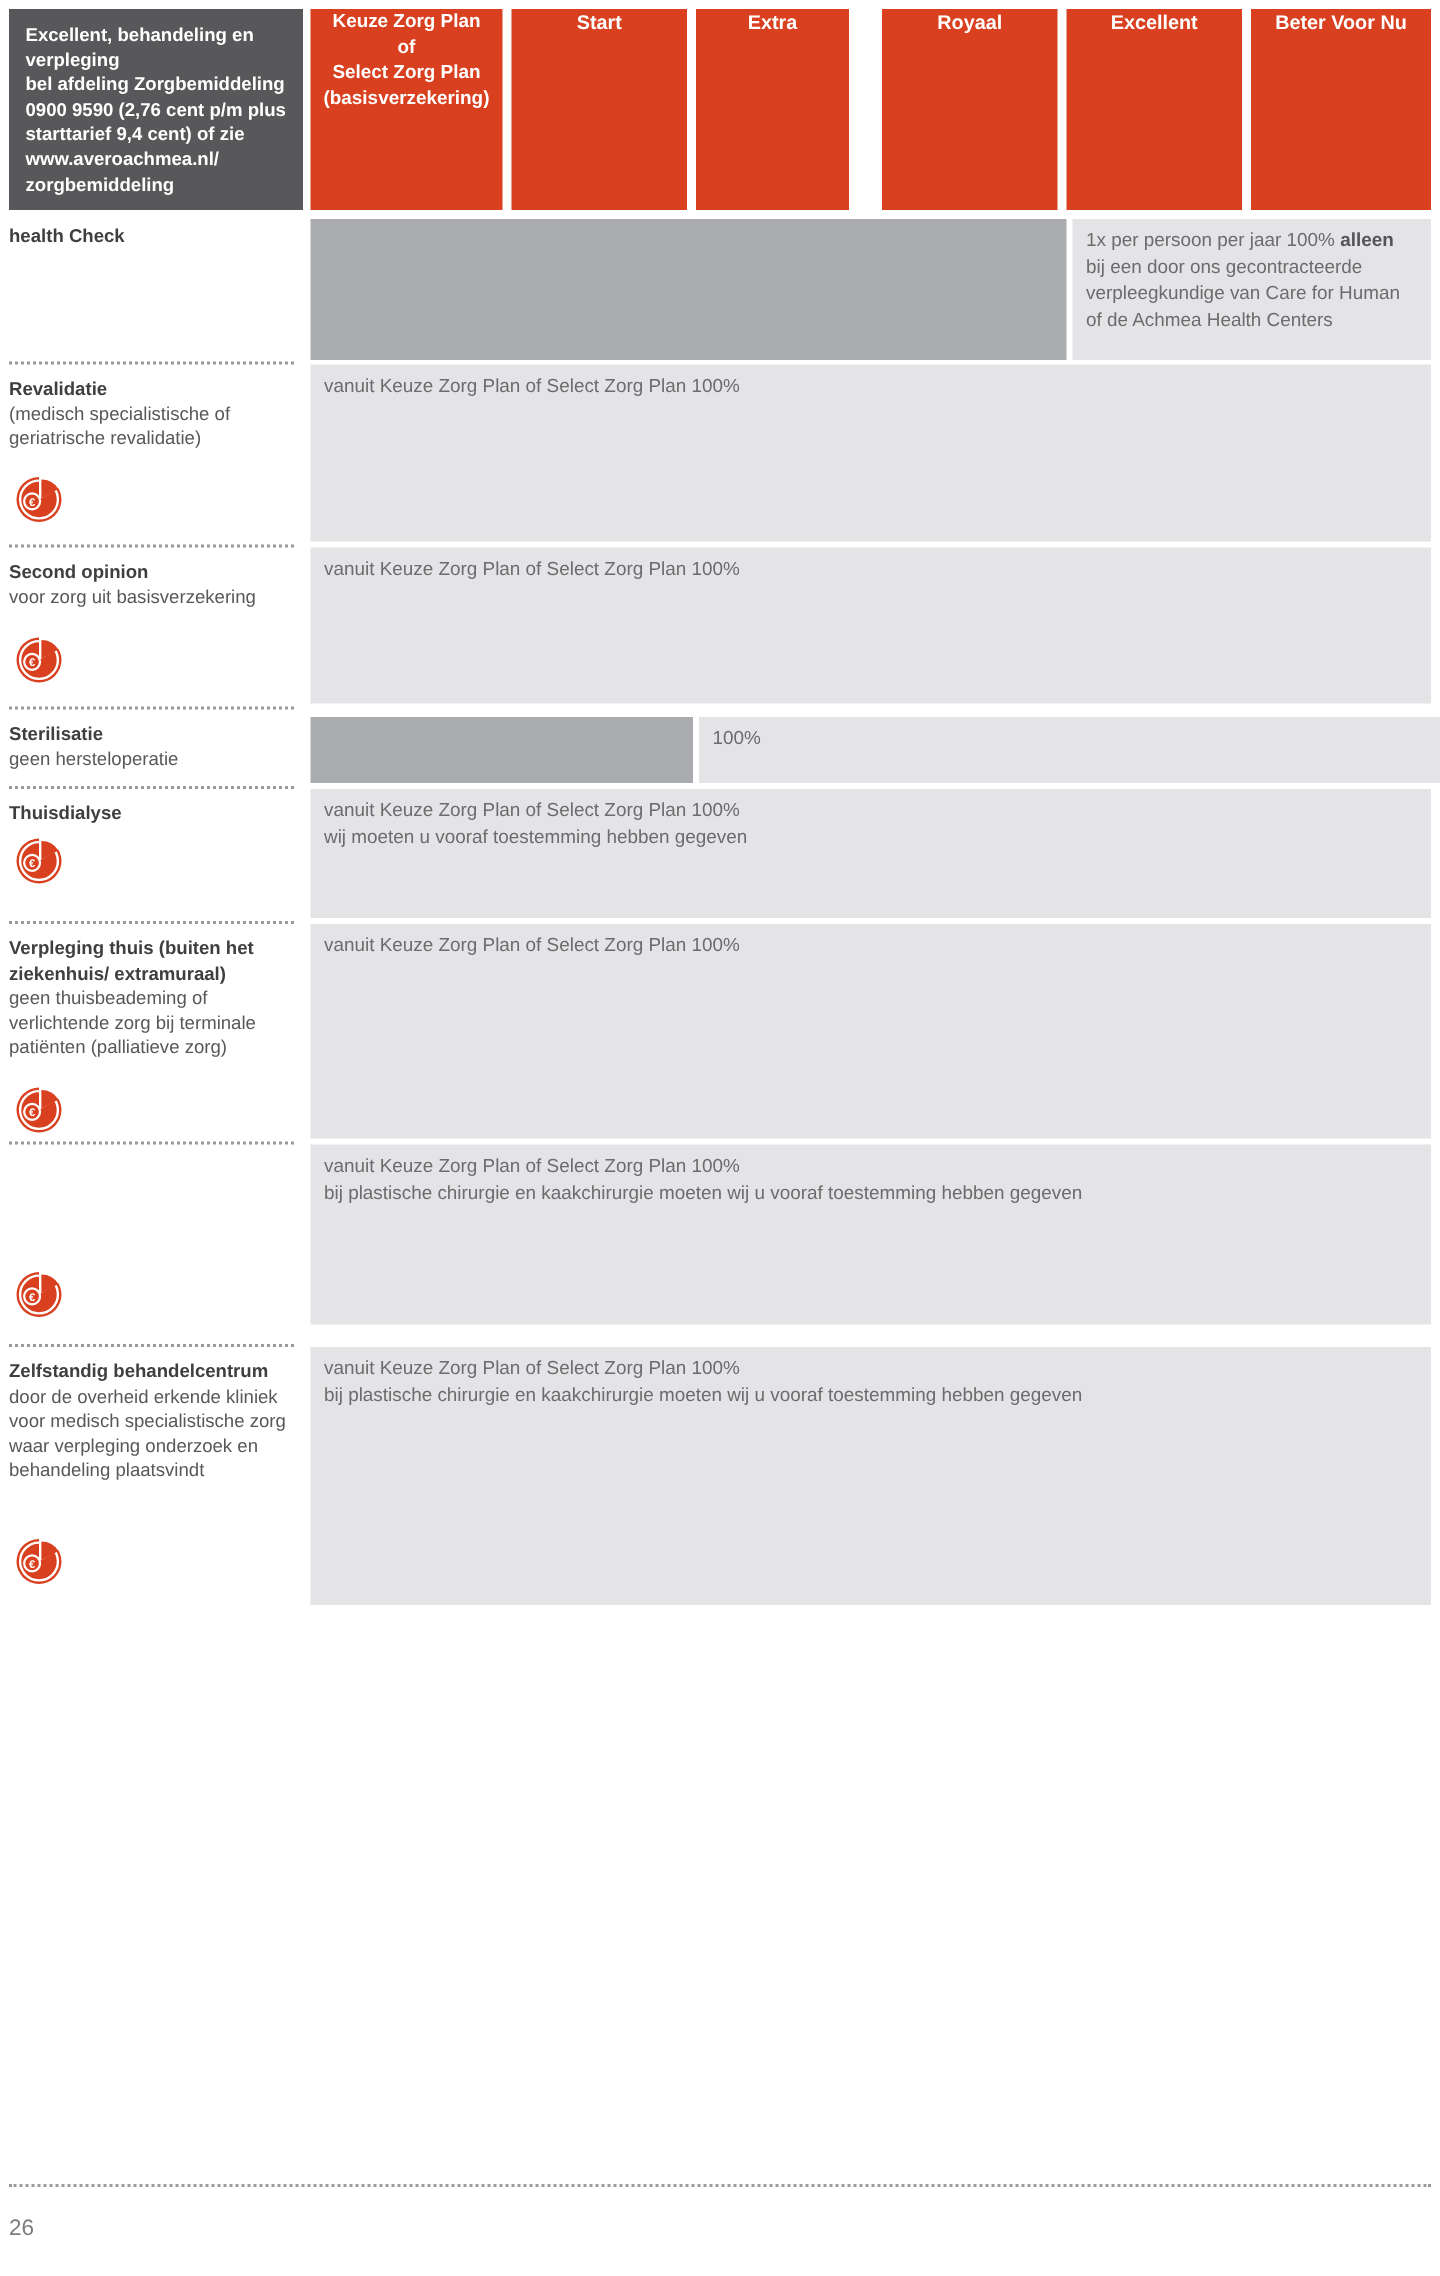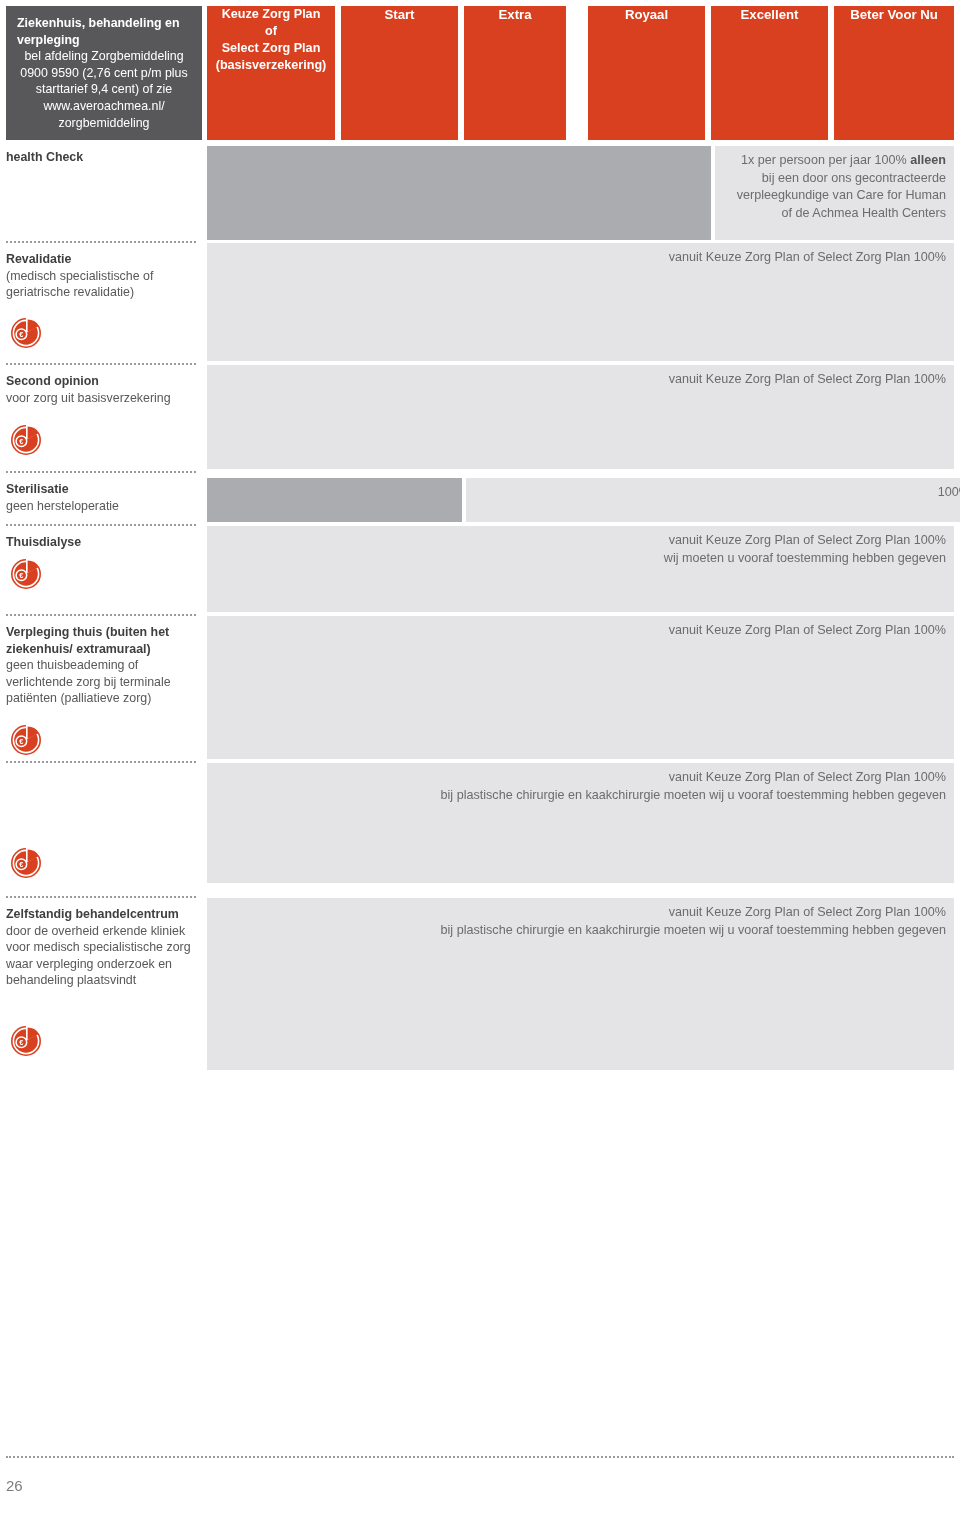--- a/index.html
+++ b/index.html
@@ -23,21 +23,21 @@
   
   .hdr-title {
     left: 6px; top: 6px; width: 196px; height: 134px;
     background: #58585a;
     color: #ffffff;
     padding: 9px 11px 6px 11px;
     font-size: 12.4px;
     line-height: 16.6px;
   }
   .hdr-title b { font-weight: bold; }
-  .hdr-title .light { font-weight: normal; text-align: center; }
+  .hdr-title .light { font-weight: bold; }
 
   .hdr-cell {
     background: #d8401f;
     color: #ffffff;
     font-weight: bold;
     font-size: 13.2px;
     line-height: 17px;
     display: flex;
     justify-content: center;
     text-align: center;
@@ -68,42 +68,41 @@
   .euro-icon { position: absolute; width: 34px; height: 34px; }
 
   
   .cell-light { background: #e4e4e6; }
   .cell-dark  { background: #aaacb0; }
   .cell-txt {
     color: #6c6c6e;
     font-size: 12.6px;
     line-height: 17.5px;
     padding: 6px 8px 0 9px;
-    text-align: right;
   }
   .cell-txt b { font-weight: bold; color: #555557; }
 
   
   .footer-rule {
     left: 6px; top: 1456px; width: 948px; height: 2px;
     border-top: 2px dotted #9a9a9c;
   }
   .pagenum {
     left: 6px; top: 1477px;
     font-size: 15px;
     color: #7d7d7f;
   }
 </style>
 </head>
 <body>
 
 <div class="page">
 
   <div class="abs hdr-title">
-    <div><b>Ziekenhuis, behandeling en</b></div>
+    <div><b>Excellent, behandeling en</b></div>
     <div><b>verpleging</b></div>
     <div class="light">bel afdeling Zorgbemiddeling 0900 9590 (2,76 cent p/m plus starttarief 9,4 cent) of zie www.averoachmea.nl/ zorgbemiddeling</div>
   </div>
 
   <div class="abs hdr-cell plan" style="left:207px; width:128px;">
     <span style="white-space:pre-line">Keuze Zorg Plan
 of
 Select Zorg Plan
 (basisverzekering)</span>
   </div>

